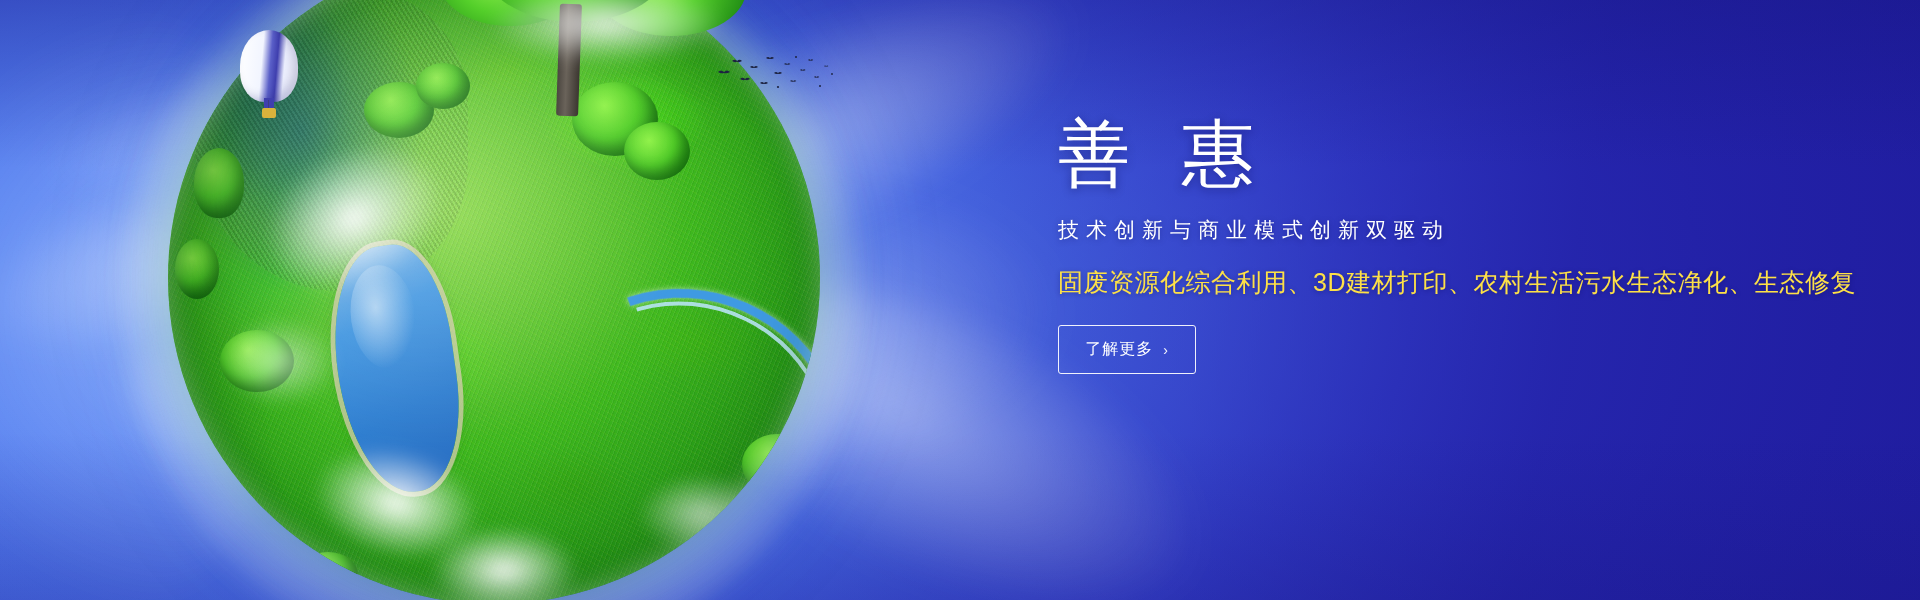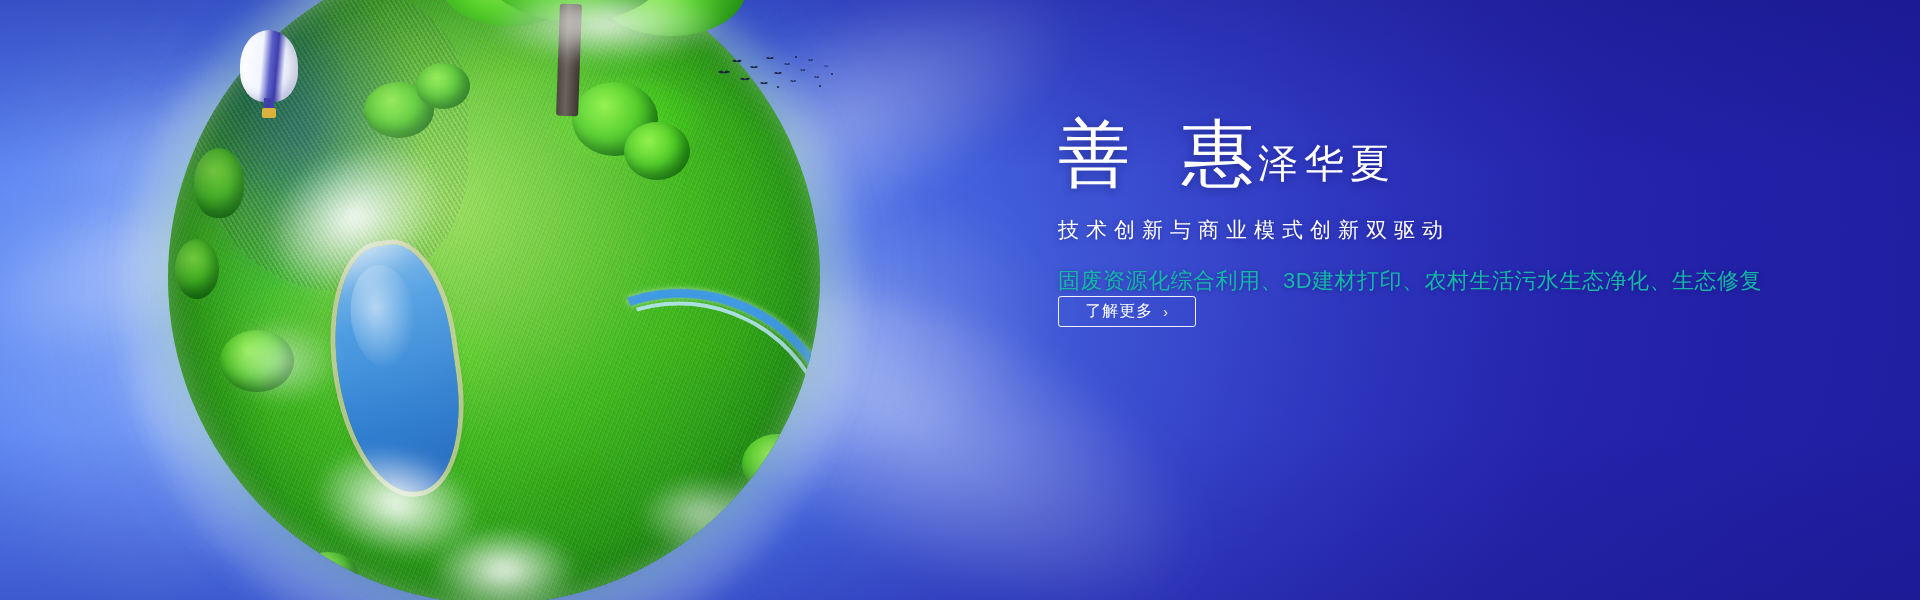--- a/index.html
+++ b/index.html
@@ -257,34 +257,35 @@
 
   .subtitle{
     color:#ffffff;
     font-size:21px;
     letter-spacing:7px;
     margin-top:26px;
     white-space:nowrap;
     text-shadow:0 1px 6px rgba(10,10,80,.40);
   }
   .desc{
-    color:#14b8a6;
-    font-size:22px;
+    color:#fde047;
+    font-size:25px;
     letter-spacing:.5px;
     margin-top:22px;
     white-space:nowrap;
     text-shadow:0 1px 5px rgba(10,10,80,.40);
   }
   .cta{
+    margin-top:26px;
     display:inline-flex;
     align-items:center;
     justify-content:center;
     gap:10px;
     width:138px;
-    height:31px;
+    height:49px;
     border:1px solid rgba(255,255,255,.92);
     border-radius:3px;
     color:#ffffff;
     font-size:16px;
     letter-spacing:1px;
     background:transparent;
     cursor:pointer;
   }
   .cta .chev{font-size:14px;opacity:.95;}
 </style>
@@ -378,21 +379,20 @@
       <circle cx="116" cy="22" r=".9"></circle>
     </g>
   </svg>
 
   <div class="content">
 
     <div class="headline">
       <span class="hl-big">善</span>
       <span class="hl-gap"></span>
       <span class="hl-big">惠</span>
-      <span class="hl-small">泽华夏</span>
     </div>
 
     <div class="subtitle">技术创新与商业模式创新双驱动</div>
 
     <div class="desc">固废资源化综合利用、3D建材打印、农村生活污水生态净化、生态修复</div>
 
     <div class="cta">
       <span>了解更多</span>
       <span class="chev">›</span>
     </div>

